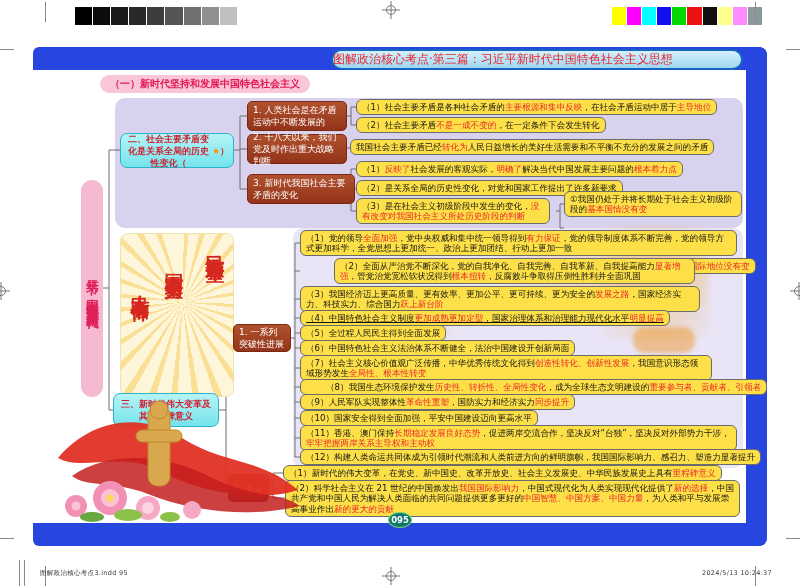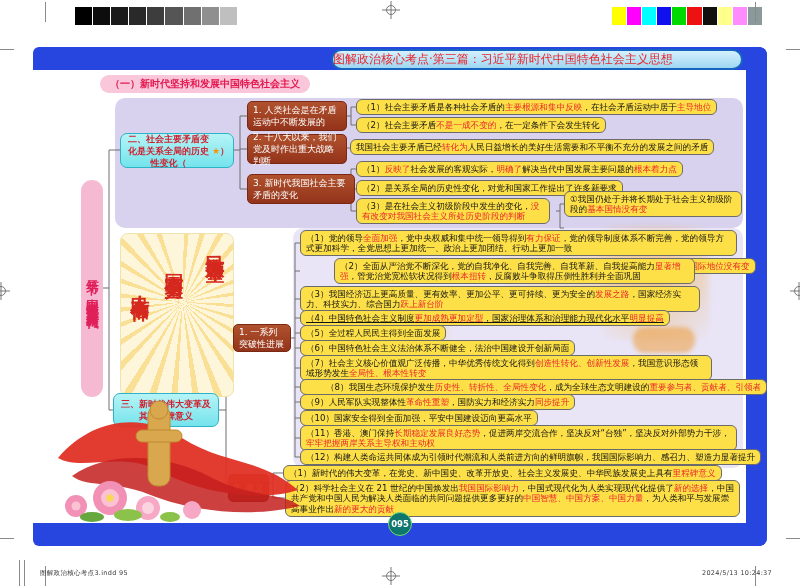--- a/index.html
+++ b/index.html
@@ -37,21 +37,21 @@
   .item.ml{white-space:normal;}
   .c-r{color:#e8262c;}
   .c-s{color:#ff9100;}
   
   .calpanel{position:absolute;left:120px;top:233px;width:112px;height:162px;border-radius:8px;z-index:4;overflow:hidden;
         background:repeating-conic-gradient(from -8deg at 55% 42%, rgba(250,225,130,0) 0 9deg, rgba(247,205,90,.55) 9deg 13deg),#fdf6da;
         border:1px solid #f0e3b0;}
   .cal{position:absolute;writing-mode:vertical-rl;text-orientation:upright;font-family:"DejaVu Serif",serif;
         font-weight:bold;color:#d5281e;font-size:19px;line-height:1;letter-spacing:2px;}
   
-  .pageno{position:absolute;left:388px;top:512px;width:24px;height:24px;border-radius:50%;background:#0f766e;
+  .pageno{position:absolute;left:388px;top:512px;width:24px;height:16px;border-radius:50%;background:#0f766e;
         border:1.5px solid #74d874;color:#fff;font-size:8.5px;font-weight:bold;display:flex;align-items:center;justify-content:center;
         z-index:9;box-sizing:border-box;}
   .wm{position:absolute;filter:blur(2px);border-radius:12px;z-index:3;}
   svg.lines{position:absolute;left:0;top:0;z-index:4;}
   .art{position:absolute;left:52px;top:398px;z-index:6;}
 </style>
 </head>
 <body>
 
 <div id="canvas">

